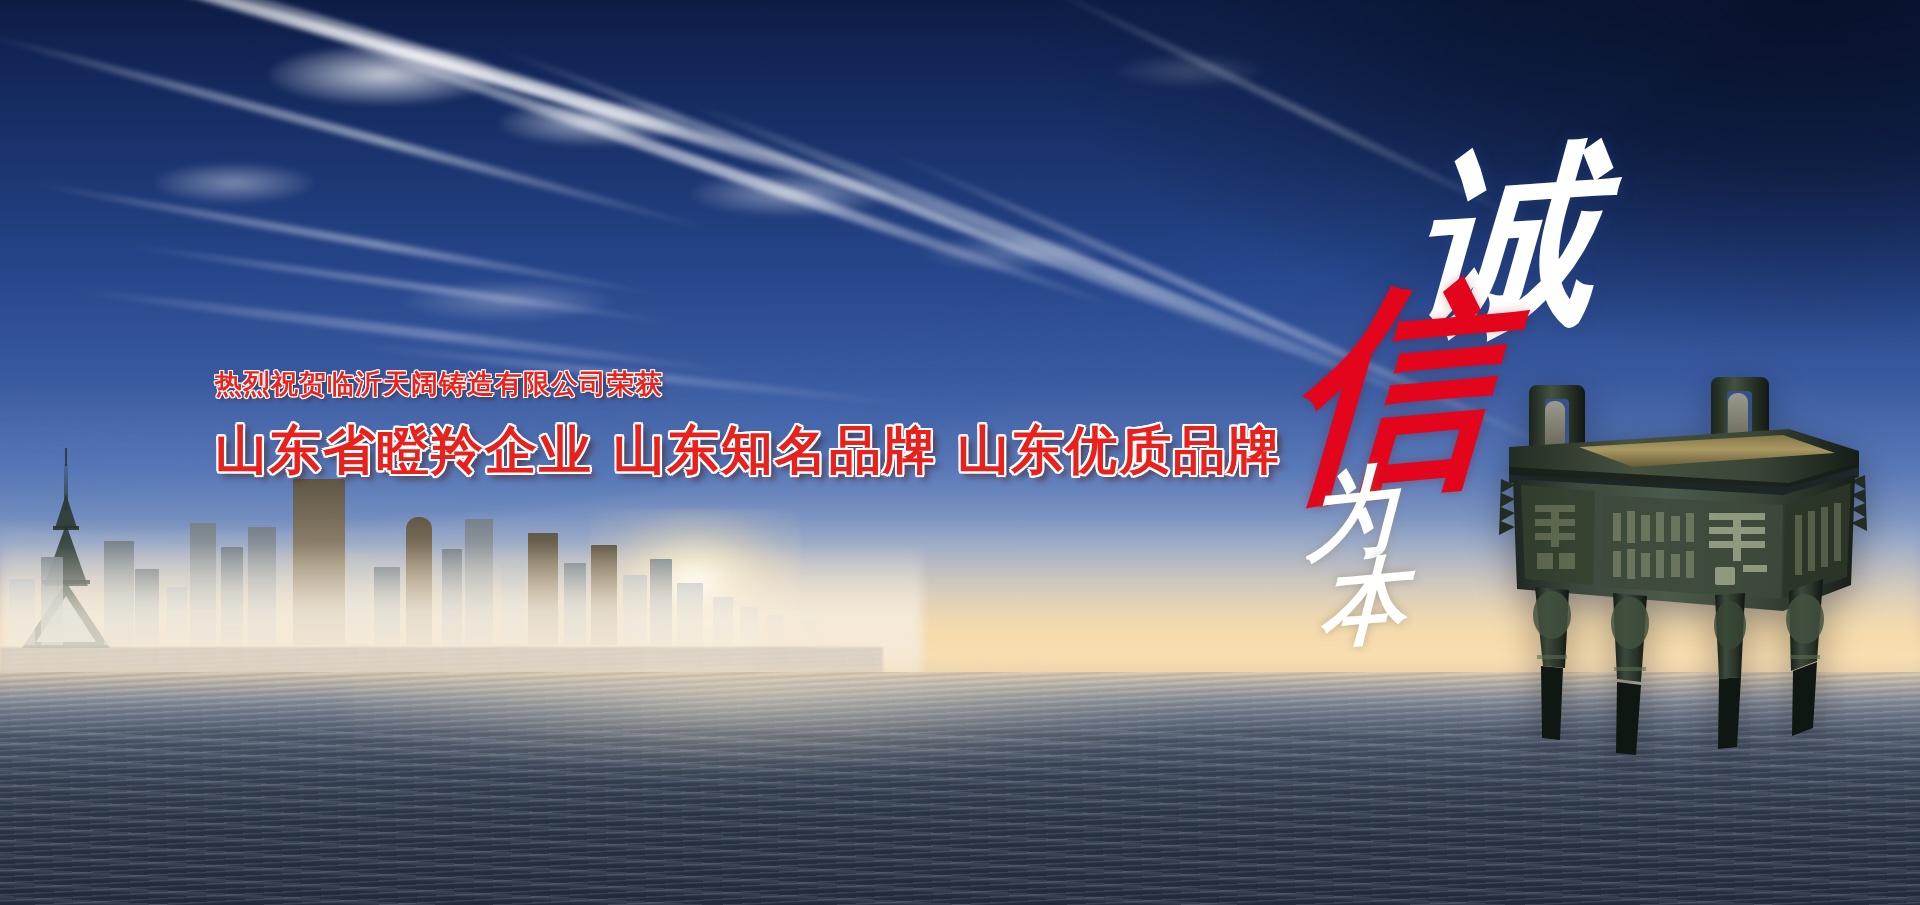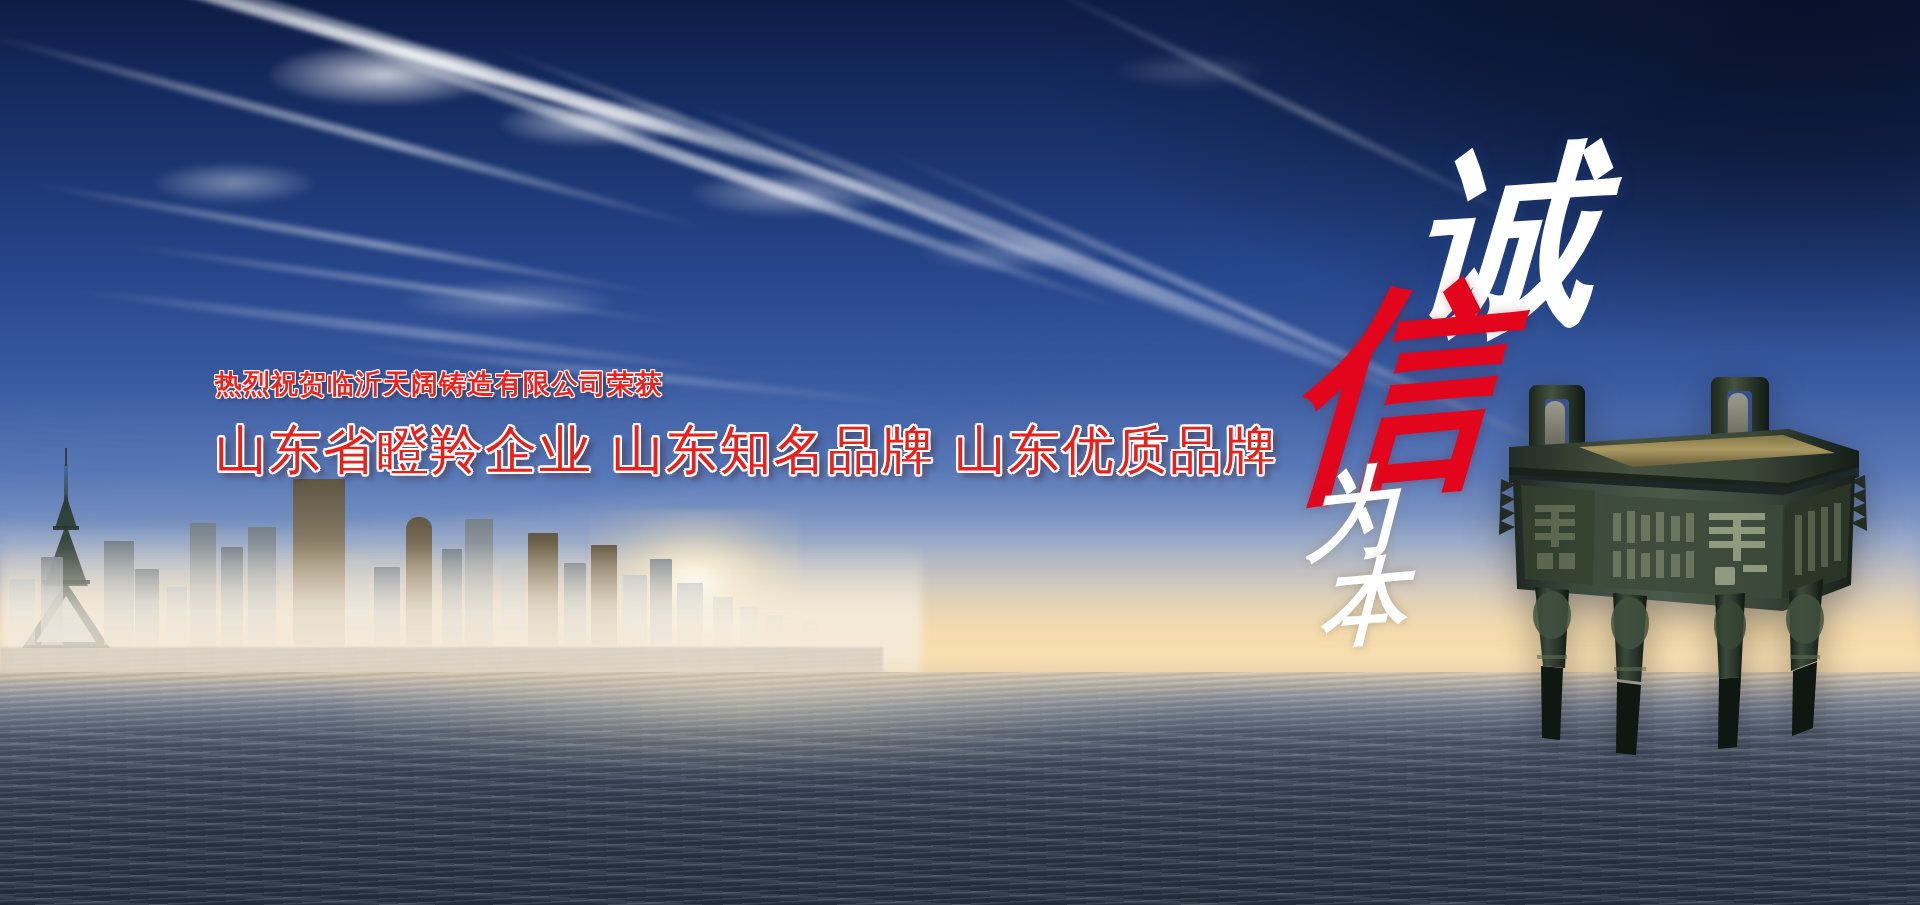--- a/index.html
+++ b/index.html
@@ -259,21 +259,21 @@
     -webkit-text-stroke:0px;
     text-shadow:
        1px 0 0 #fff, -1px 0 0 #fff, 0 1px 0 #fff, 0 -1px 0 #fff,
        1px 1px 0 #fff, -1px -1px 0 #fff, 1px -1px 0 #fff, -1px 1px 0 #fff,
        3px 3px 4px rgba(60,20,10,.55);
     white-space:nowrap;
   }
   .line-big{
     margin-top:14px;
     font-size:52px;
-    font-weight:normal;
+    font-weight:bold;
     letter-spacing:2px;
     color:#e8211c;
     text-shadow:
        1.6px 0 0 #fff, -1.6px 0 0 #fff, 0 1.6px 0 #fff, 0 -1.6px 0 #fff,
        1.6px 1.6px 0 #fff, -1.6px -1.6px 0 #fff, 1.6px -1.6px 0 #fff, -1.6px 1.6px 0 #fff,
        2.2px 0 0 #fff, -2.2px 0 0 #fff, 0 2.2px 0 #fff, 0 -2.2px 0 #fff,
        5px 5px 6px rgba(70,22,12,.60);
     white-space:nowrap;
   }
 

